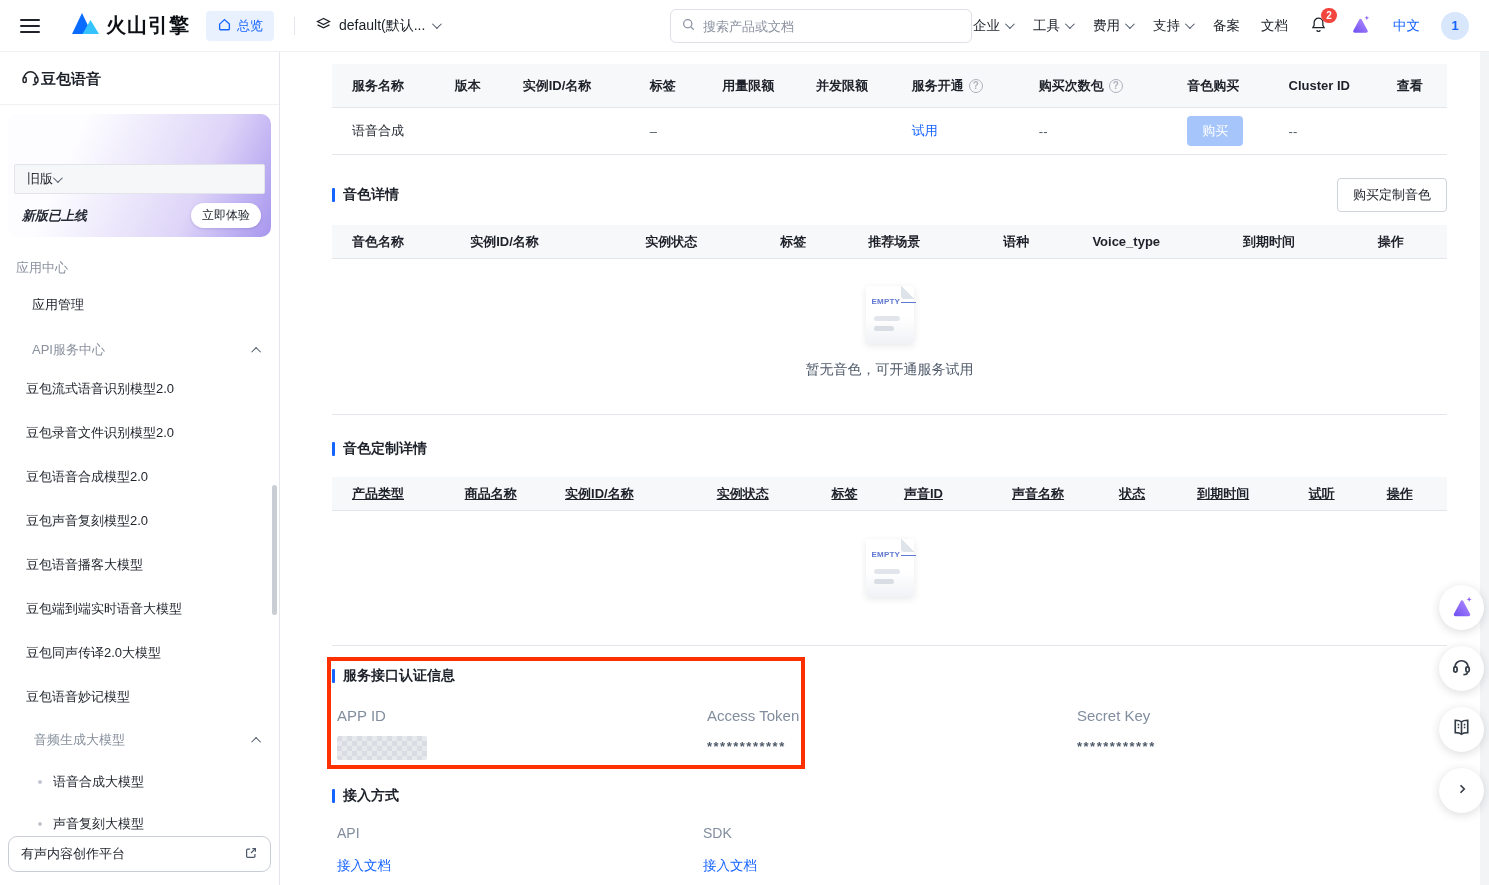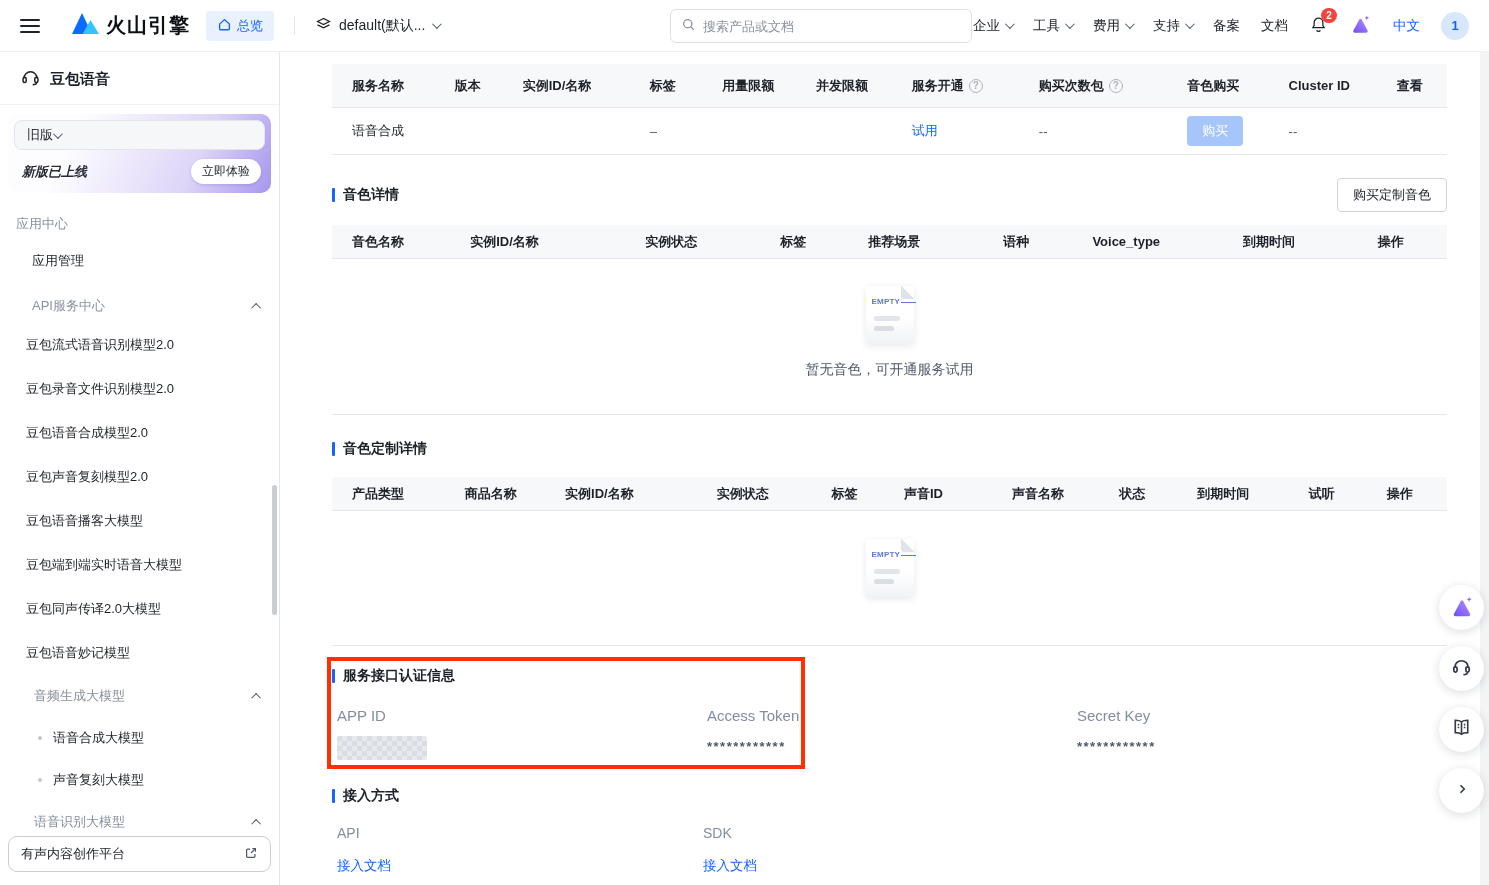--- a/index.html
+++ b/index.html
@@ -32,26 +32,26 @@
   .avatar { width:28px; height:28px; border-radius:50%; background:#d9e7fd; color:#1664ff; font-weight:bold;
             font-size:13px; display:flex; align-items:center; justify-content:center; cursor:pointer; margin-right:6px; }
 
   
   .chv { width:7px; height:7px; border-right:1.4px solid #4e5969; border-bottom:1.4px solid #4e5969; display:inline-block; }
   .chv.down { transform:rotate(45deg) translateY(-2px); }
   .chv.up { transform:rotate(-135deg) translateY(-2px); }
 
   
   .sidebar { position:absolute; top:52px; left:0; width:280px; bottom:0; background:#fff; border-right:1px solid #e5e6eb; z-index:20; }
-  .side-head { display:flex; align-items:center; gap:9px; padding:15px 20px 13px; font-size:15px; font-weight:bold; color:#1d2129; }
+  .side-head { display:flex; align-items:center; gap:0; padding:15px 20px 13px; font-size:15px; font-weight:bold; color:#1d2129; }
   .side-div { height:1px; background:#f0f1f3; }
   .version-card { margin:9px 8px 0; border-radius:10px; padding:6px 6px 7px;
                   background:linear-gradient(115deg,#fdfdff 25%,#ded5f8 70%,#a796ee 100%); }
-  .version-select { background:#f6f7f9; border:1px solid #e2e4e9; border-radius:8px; height:30px; display:flex;
-                    align-items:center; padding:0 12px; font-size:13px; color:#1d2129; cursor:pointer; }
+  .version-select { background:#f6f7f9; border:1px solid #e2e4e9; border-radius:2px; height:30px; display:flex;
+                    align-items:center; padding:0 12px; font-size:13px; color:#1d2129; cursor:pointer;margin-top:44px; }
   .banner-row { display:flex; align-items:center; justify-content:space-between; padding:9px 4px 2px 8px; }
   .banner-text { font-style:italic; font-size:13px; color:#262b36; font-weight:bold; }
   .banner-btn { background:#fff; border:none; border-radius:13px; padding:4px 11px; font-size:12px; color:#1d2129;
                 cursor:pointer; box-shadow:0 1px 3px rgba(60,40,140,.18); font-family:inherit; }
   .side-list { padding-top:8px; }
   .sec-label { padding:14px 16px 6px; font-size:13px; color:#8a919f; }
   .side-item { padding:13px 16px 13px 32px; font-size:13px; color:#1d2129; cursor:pointer; }
   .sec-row { display:flex; align-items:center; justify-content:space-between; padding:14px 18px 8px 32px;
              font-size:13px; color:#8a919f; cursor:pointer; }
   .model-item { padding:13px 16px 13px 26px; font-size:13px; color:#1d2129; cursor:pointer; }
@@ -371,21 +371,21 @@
       </div>
     </section>
 
     <section class="t3">
       <div class="sec-title-row" style="margin-top:22px; height:24px;">
         <div class="sec-title">
           <span class="blue-bar"></span>
           <span>音色定制详情</span>
         </div>
       </div>
-      <div class="thead" style="margin-top:16px;">
+      <div class="thead" style="margin-top:16px;text-decoration:underline;">
         <div class="cell first">产品类型</div>
         <div class="cell">商品名称</div>
         <div class="cell">实例ID/名称</div>
         <div class="cell">实例状态</div>
         <div class="cell">标签</div>
         <div class="cell">声音ID</div>
         <div class="cell">声音名称</div>
         <div class="cell">状态</div>
         <div class="cell">到期时间</div>
         <div class="cell">试听</div>

